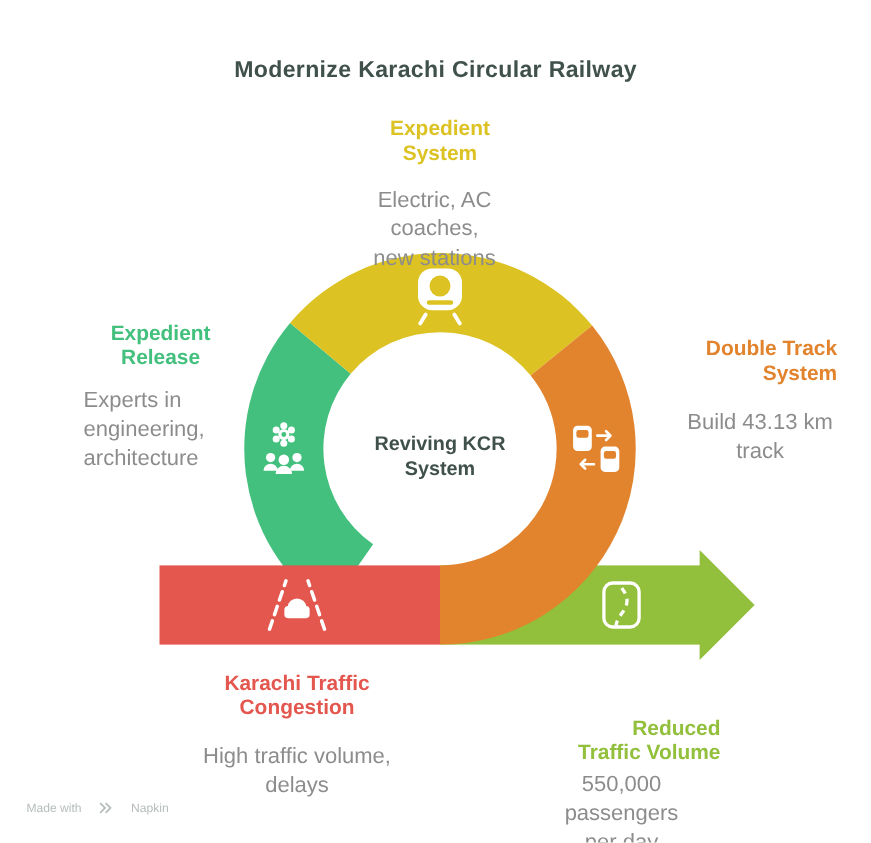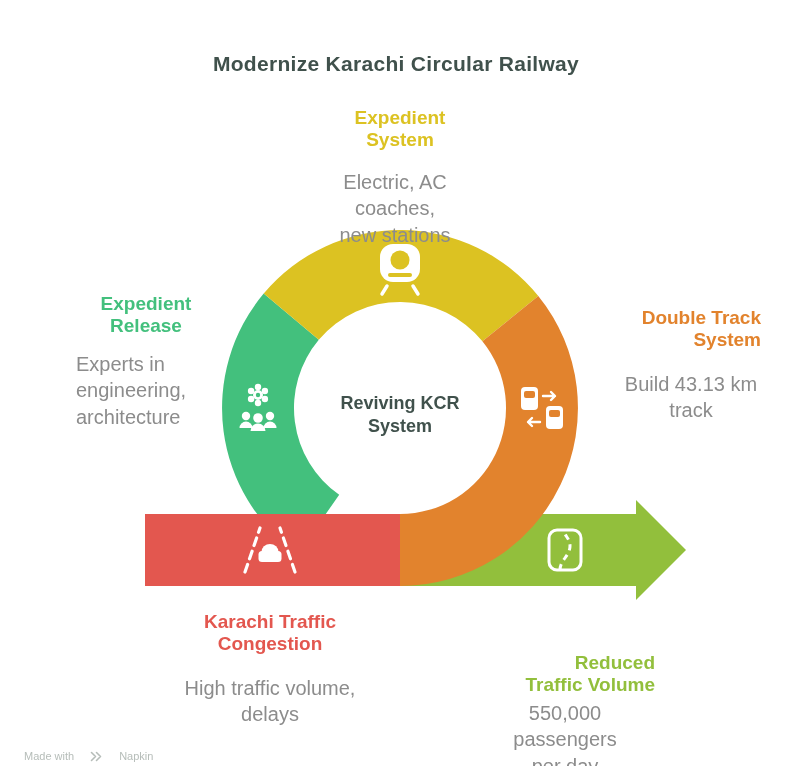--- a/index.html
+++ b/index.html
@@ -47,22 +47,22 @@
   .heading.double-track { left: 601px; top: 307px; width: 160px; text-align: right; color: var(--orange, #e2832d); }
   .body-text.double-track { left: 601px; top: 371px; width: 180px; text-align: center; }
 
   .heading.congestion { left: 180px; top: 611px; width: 180px; text-align: center; color: var(--red, #e3574f); }
   .body-text.congestion { left: 180px; top: 675px; width: 180px; text-align: center; }
 
   .heading.reduced { left: 475px; top: 611px; width: 180px; text-align: right; color: var(--lime, #92bf3c); margin-top: 41px; }
   .body-text.reduced { left: 475px; top: 675px; width: 180px; text-align: center; margin-top: 25px; }
 
   .footer {
-    position: absolute; left: 24px; top: 750px;
-    display: flex; align-items: flex-end; gap: 16px;
+    position: absolute; left: 24px; top: 729px;
+    display: flex; align-items: flex-start; gap: 16px;
     font-size: 11px; color: var(--footer, #b6bdb9);
   }
 </style>
 </head>
 <body>
 
 <div class="canvas">
 
   <svg class="diagram" width="792" height="766" viewBox="0 0 792 766">
 

